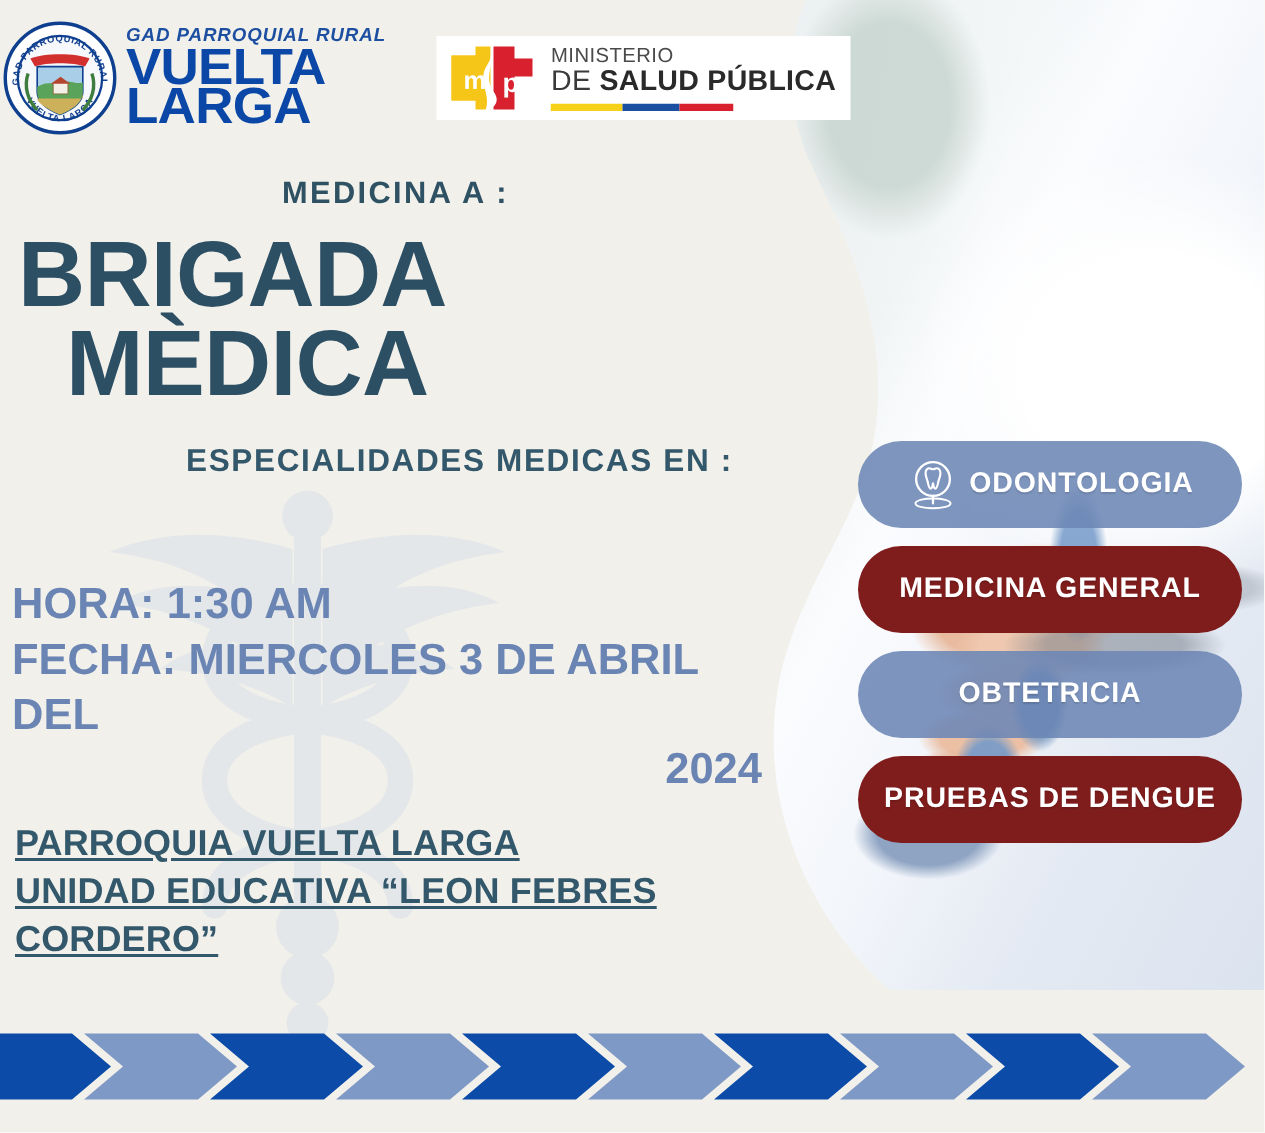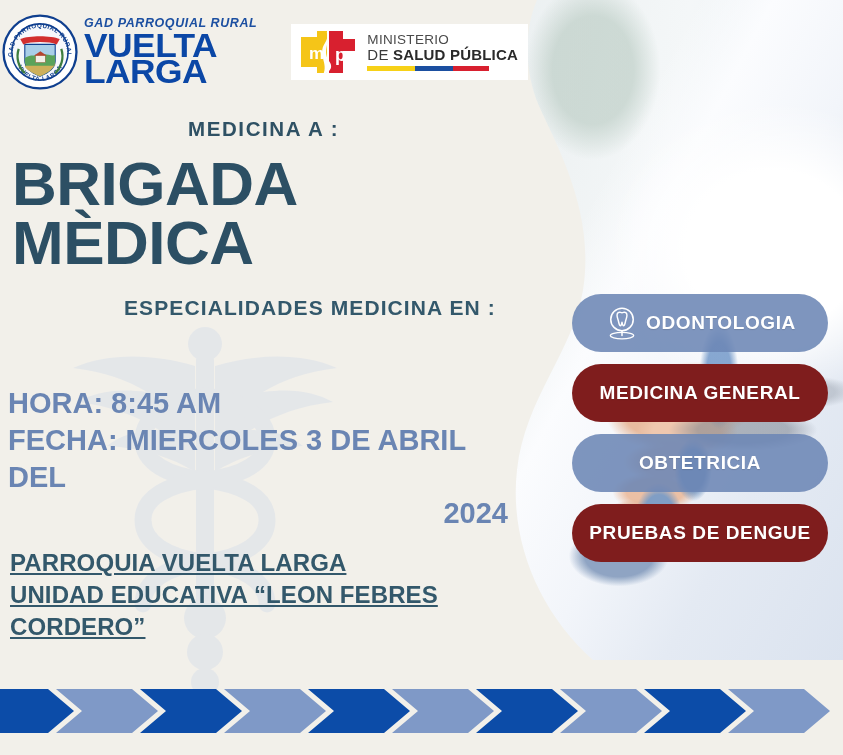--- a/index.html
+++ b/index.html
@@ -124,21 +124,21 @@
   .msp-mark { width: 58px; height: 46px; flex: 0 0 auto; }
   .msp-text { margin-left: 10px; line-height: 1.08; }
   .msp-l1 {
     display: block;
     font-size: 13.5px;
     color: #4a4a4a;
     letter-spacing: 0.3px;
   }
   .msp-l2 {
     display: block;
-    font-size: 15px;
+    font-size: 19px;
     color: #3a3a3a;
     letter-spacing: 0.2px;
   }
   .msp-l2 b { font-weight: 700; color: #2a2a2a; }
   .msp-flag { margin-top: 3px; width: 122px; height: 5px; display: block; }
 
   
   .invitan {
     position: absolute;
     left: 188px;
@@ -153,21 +153,21 @@
     left: 12px;
     top: 155px;
     width: 470px;
     color: #2c4f64;
     font-weight: 800;
     font-size: 62px;
     line-height: 0.92;
     letter-spacing: -0.5px;
   }
   .title .l1 { display: block; }
-  .title .l2 { display: block; margin-top: 2px; }
+  .title .l2 { display: block; margin-top: 2px; margin-left: 32px; }
   .especialidades {
     position: absolute;
     left: 124px;
     top: 296px;
     font-size: 21px;
     font-weight: 600;
     letter-spacing: 1.1px;
     color: #33586b;
   }
 
@@ -323,24 +323,24 @@
         </svg>
       </div>
     </div>
   </div>
 
   <div class="invitan">MEDICINA A :</div>
   <div class="title">
     <span class="l1">BRIGADA</span>
     <span class="l2">MÈDICA</span>
   </div>
-  <div class="especialidades">ESPECIALIDADES MEDICINA EN :</div>
+  <div class="especialidades">ESPECIALIDADES MEDICAS EN :</div>
 
   <div class="when">
-    <span class="row1">HORA: 8:45 AM</span>
+    <span class="row1">HORA: 1:30 AM</span>
     <span class="row2">FECHA: MIERCOLES 3 DE ABRIL DEL</span>
     <span class="row3">2024</span>
   </div>
 
   <div class="venue">
     <span>PARROQUIA VUELTA LARGA</span>
     <span>UNIDAD EDUCATIVA “LEON FEBRES CORDERO”</span>
   </div>
 
   <div class="pills">

